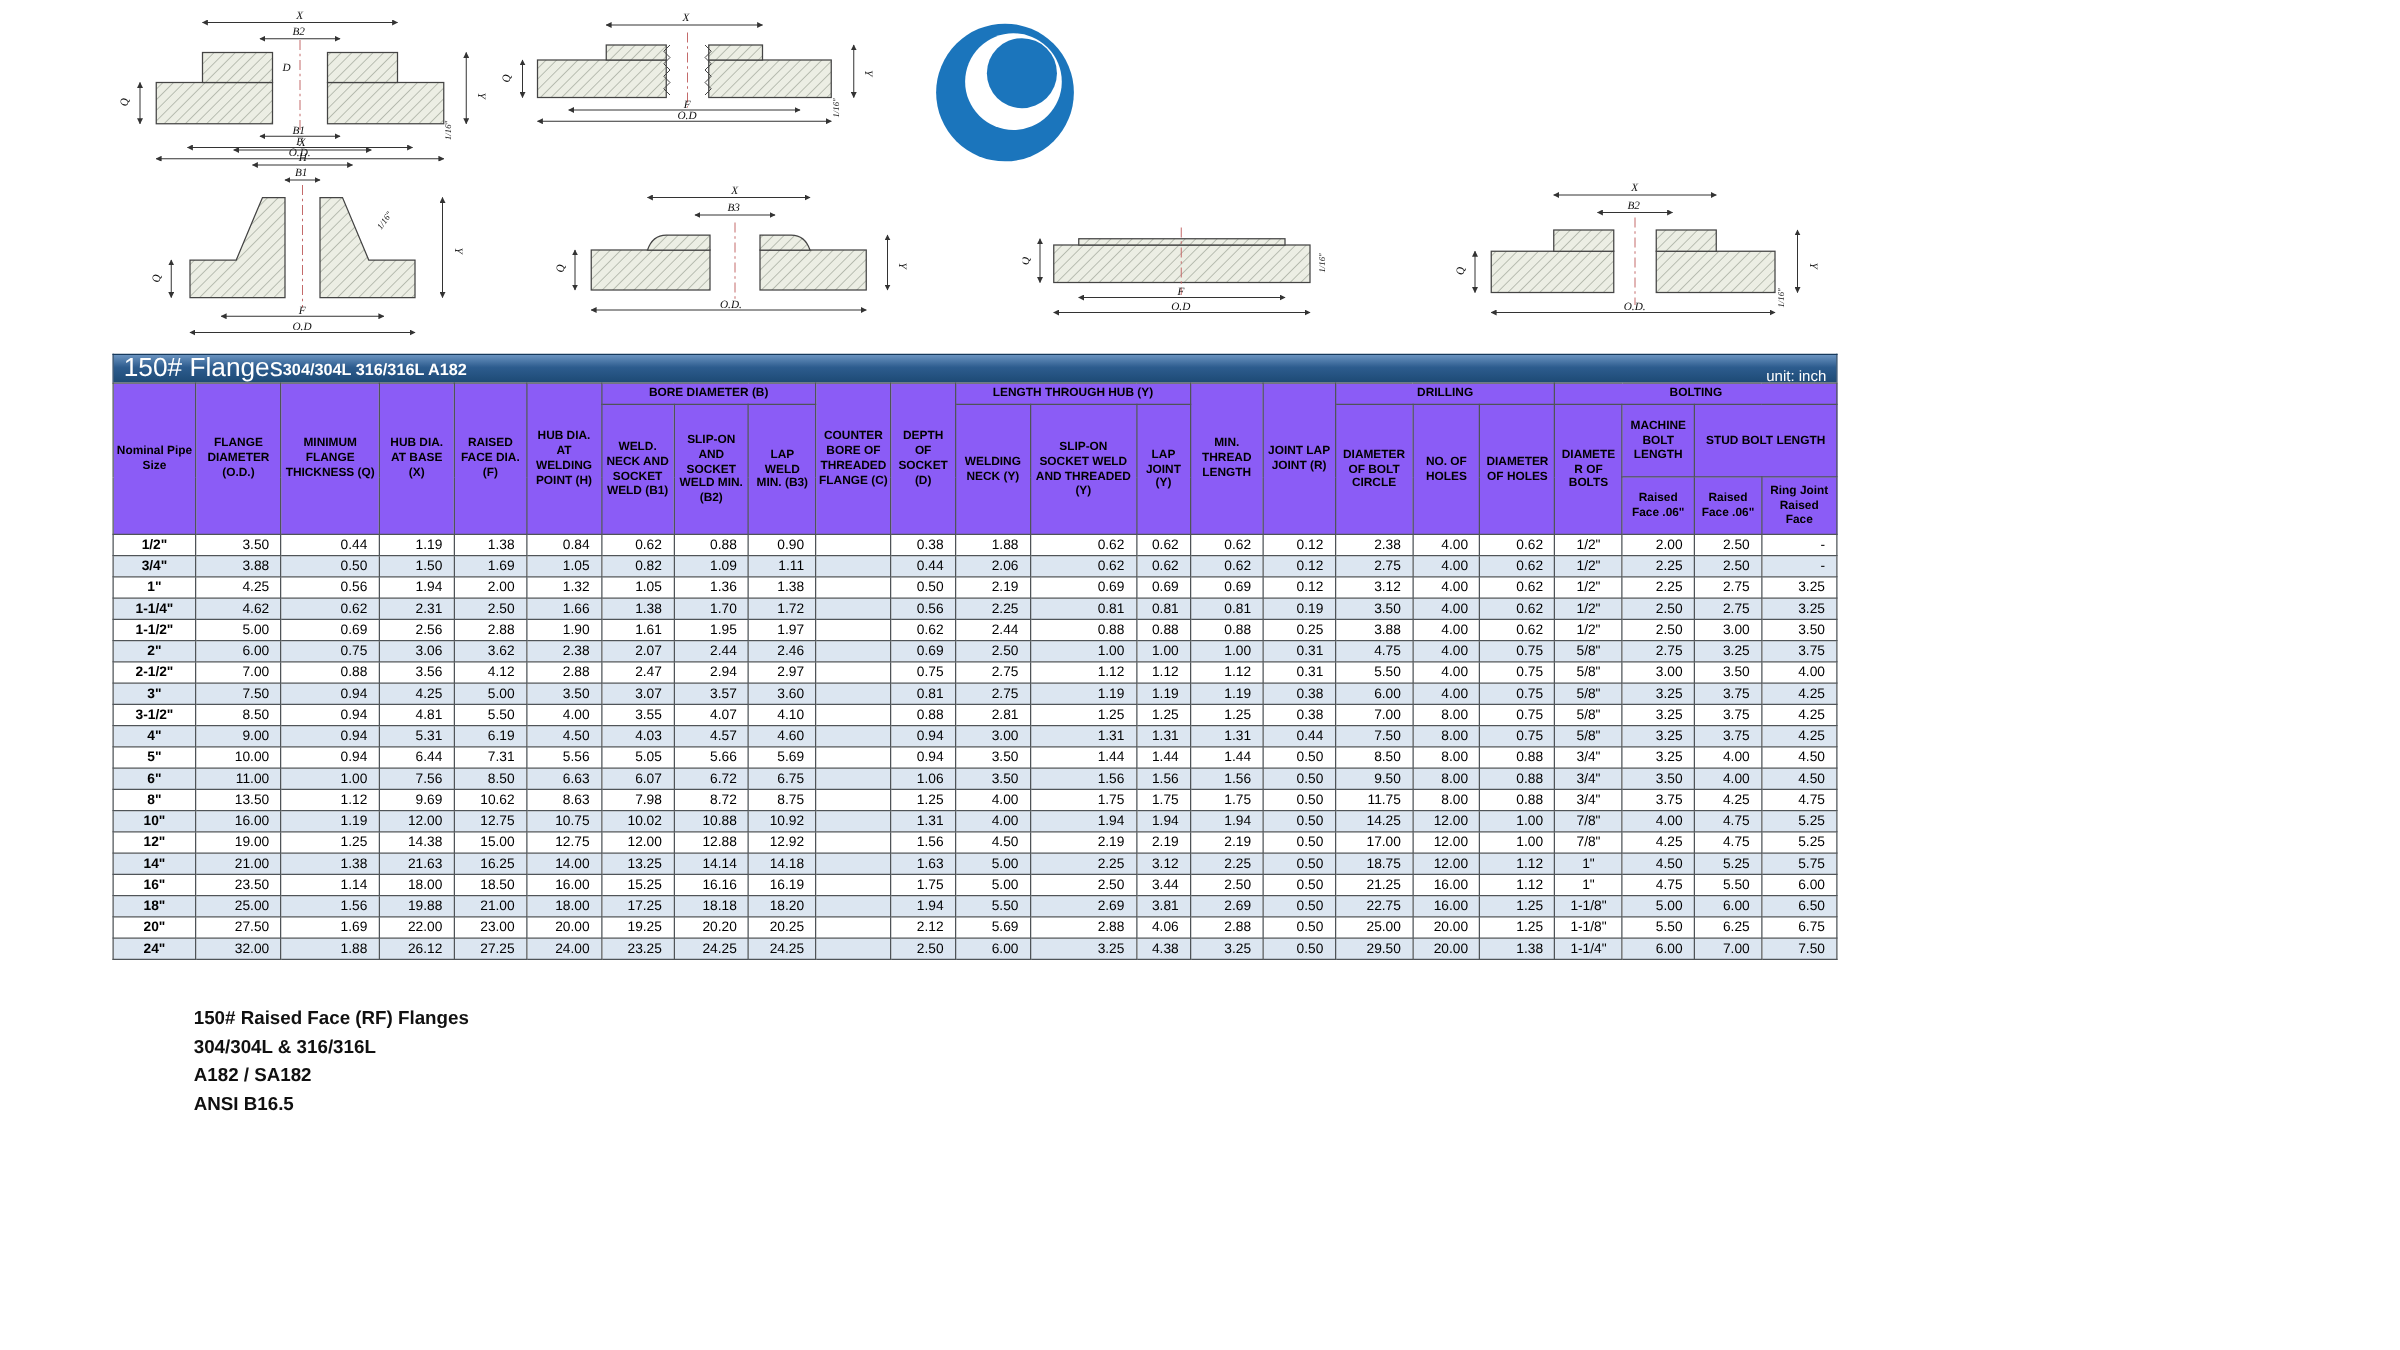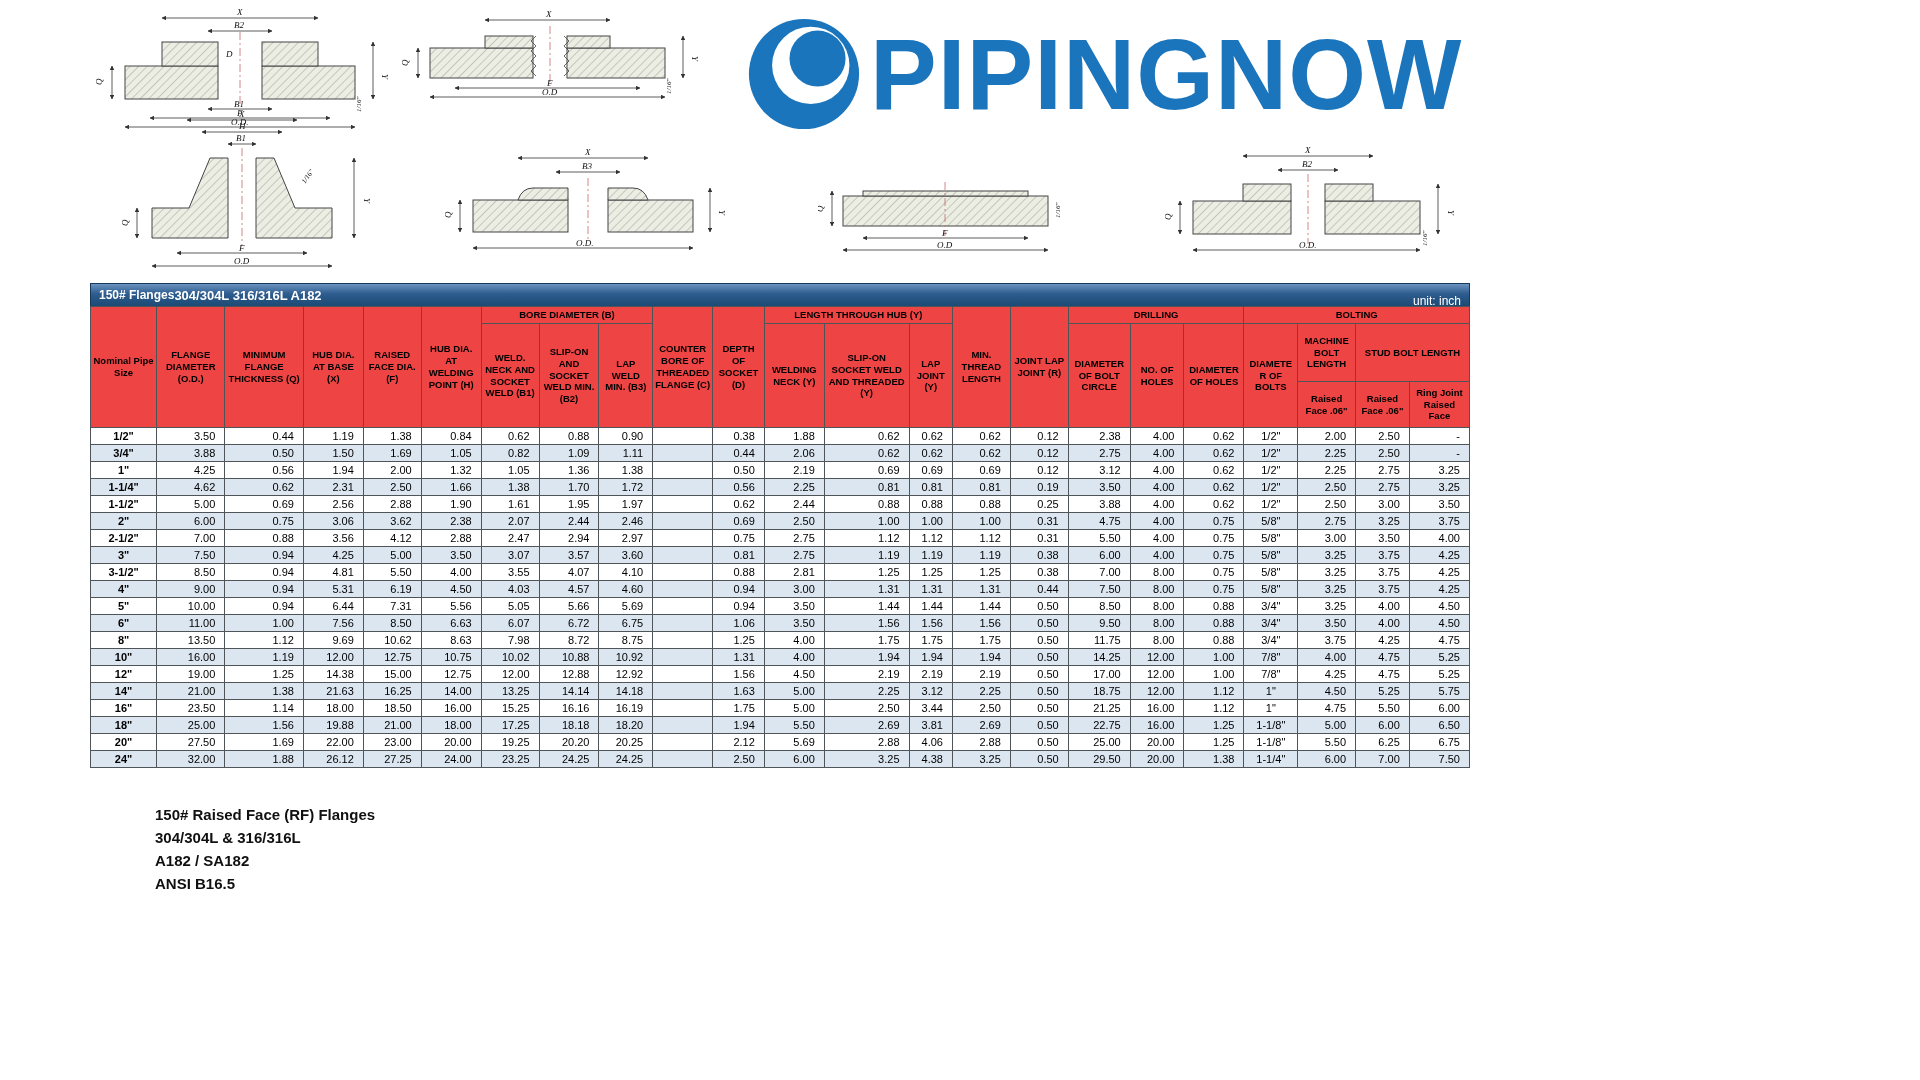--- a/index.html
+++ b/index.html
@@ -12,28 +12,28 @@
   
   .logo { position:absolute; left:746px; top:16px; display:flex; align-items:center; gap:8px; }
   .logo-text { font-size:100px; font-weight:bold; color:#1b75bc; letter-spacing:1px; line-height:1;
     font-family:"Liberation Sans", sans-serif; }
 
   
   .table-wrap { position:absolute; left:90px; top:283px; width:1380px; }
   .title-bar { display:flex; align-items:center; height:23px; padding:0 8px;
     background:linear-gradient(180deg,#6a93c0 0%, #2d5c8e 45%, #1d4a75 100%);
     color:#fff; border:1px solid #16395c; border-bottom:none; }
-  .title-left  { font-size:12px; font-weight:bold; white-space:nowrap; }
+  .title-left  { font-size:21px; font-weight:normal; white-space:nowrap; }
   .title-center{ flex:1; font-size:13px; font-weight:bold; }
   .title-right { font-size:12px; white-space:nowrap;margin-top:12px; }
 
   table { border-collapse:collapse; width:1380px; table-layout:fixed; color:#000; }
   th,td { border:1px solid #4f5458; }
   th { font-size:9.5px; font-weight:bold; text-align:center; vertical-align:middle;
-       padding:1px 2px; background:#ef4444; line-height:1.25; word-wrap:break-word; }
+       padding:1px 2px; background:#8b5cf6; line-height:1.25; word-wrap:break-word; }
   .h1 th { height:17px; }
   .h2 th { height:58px; }
   .h3 th { height:46px; }
   td { height:17px; font-size:11px; text-align:right; padding:0 9px 0 2px;
        background:#ffffff; white-space:nowrap; overflow:hidden; }
   tbody tr:nth-child(even) td { background:#dce6f1; }
   td.c-size   { text-align:center; font-weight:bold; padding:0 2px; }
   td.c-center { text-align:center; padding:0 2px; }
 
   
@@ -111,21 +111,20 @@
     <text class="dim" x="142" y="87">O.D</text>
   </svg>
 </div>
 
 <div class="logo">
   <svg viewBox="0 0 120 120" width="116" height="116">
     <circle cx="60" cy="60" r="57" fill="#1b75bc"></circle>
     <circle cx="67" cy="51" r="40" fill="#ffffff"></circle>
     <circle cx="74" cy="44" r="29" fill="#1b75bc"></circle>
   </svg>
-  <span class="logo-text">PIPINGNOW</span>
 </div>
 
 <div class="diagram" style="left:92px; top:110px;">
   <svg viewBox="0 0 295 168" width="295" height="168">
     <g stroke="#444" stroke-width="1">
       <path d="M118,48 L136,48 L136,128 L60,128 L60,98 L97,98 Z" fill="url(#hatch)"></path>
       <path d="M182,48 L164,48 L164,128 L240,128 L240,98 L203,98 Z" fill="url(#hatch)"></path>
     </g>
     <line x1="150" y1="38" x2="150" y2="136" stroke="#c46a6a" stroke-width="0.8" stroke-dasharray="8 3 2 3"></line>
     <g stroke="#333" stroke-width="0.8">

